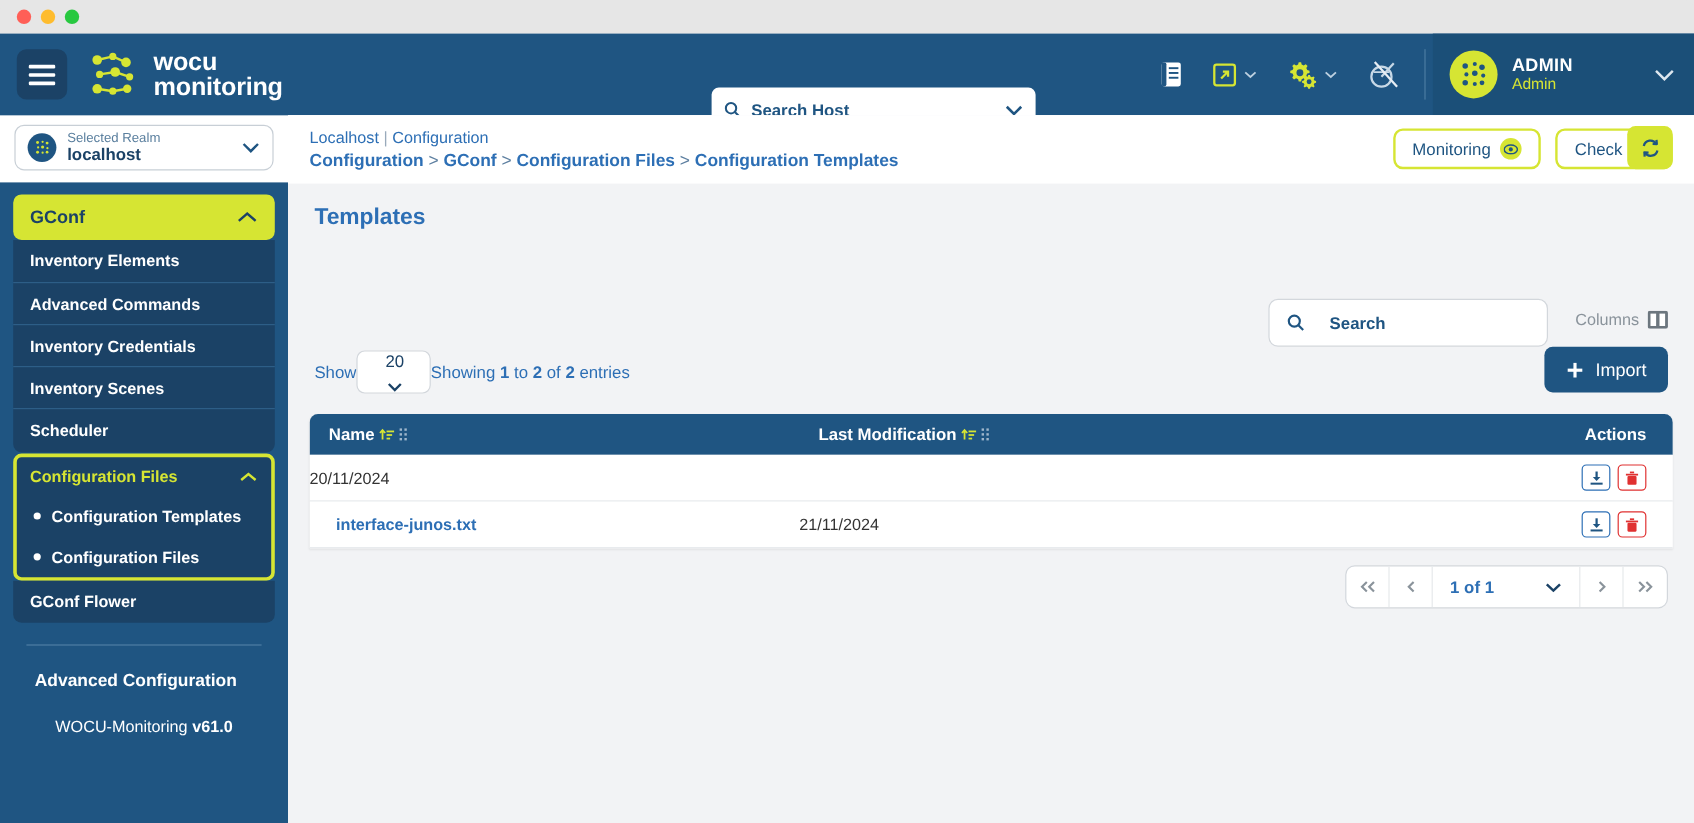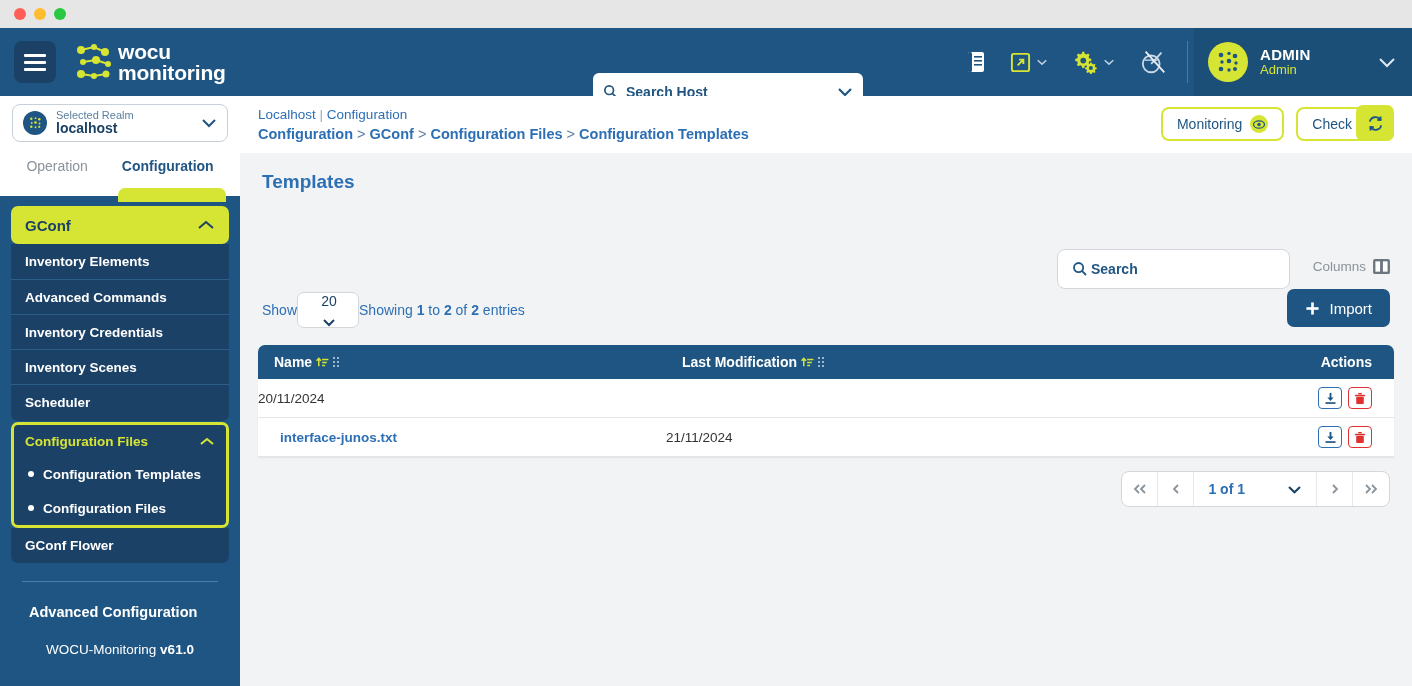--- a/index.html
+++ b/index.html
@@ -33,21 +33,21 @@
     position: relative;
   }
   .hamburger {
     width: 42px; height: 42px; margin-left: 14px;
     background: #1b4266; border-radius: 8px;
     display: flex; flex-direction: column; justify-content: center;
     align-items: center; gap: 4px; cursor: pointer;
   }
   .hamburger span { display:block; width: 22px; height: 3px; background:#fff; border-radius:1px; }
 
-  .brand { display: flex; align-items: center; margin-left: 18px; }
+  .brand { display: flex; align-items: center; margin-left: 18px; gap: 10px; }
   .brand-mark { width: 44px; height: 38px; }
   .brand-text { color: #fff; line-height: 1.02; }
   .brand-text .l1 { font-size: 21px; font-weight: 700; letter-spacing: -.2px;}
   .brand-text .l2 { font-size: 21px; font-weight: 700; letter-spacing: -.2px;}
 
   .host-search {
     position: absolute; left: 593px; top: 45px;
     width: 270px; height: 37px;
     background: #fff; border-radius: 6px;
     display: flex; align-items: center; padding: 0 10px; gap: 8px;
@@ -156,21 +156,21 @@
   .refresh-btn {
     position: absolute; right: 18px; top: 9px;
     width: 38px; height: 36px; background: #d6e533; border-radius: 7px;
     display:flex;align-items:center;justify-content:center; cursor:pointer;
   }
   .toolrow { position: relative; height: 92px; }
   .search-box {
     position: absolute; right: 104px; top: 56px;
     width: 233px; height: 40px; background: #fff;
     border: 1px solid #d3d7dc; border-radius: 8px;
-    display: flex; align-items: center; gap: 3px; padding: 0 14px;
+    display: flex; align-items: center; gap: 20px; padding: 0 14px;
   }
   .search-box .txt { color:#1f5582; font-size:14px; font-weight:700; }
   .columns {
     position: absolute; right: 4px; top: 66px;
     display: flex; align-items: center; gap: 7px;
     color: #8a939b; font-size: 13.5px; cursor: pointer;
   }
 
   .showrow { display: flex; align-items: center; padding: 0 0 0 4px; position: relative; height: 50px;}
   .showrow .lbl { color:#2d6fb5; font-size: 14px; }
@@ -386,25 +386,20 @@
             <div class="r2">localhost</div>
           </span>
           <span>
             <svg width="16" height="10" viewBox="0 0 16 10" stroke="#1f5582" stroke-width="2" fill="none">
                 <path d="M2 2 L8 8 L14 2"></path>
               </svg>
           </span>
         </div>
       </div>
 
-      <div class="tabs">
-        <span class="tab">Operation</span>
-        <span class="tab active">Configuration</span>
-        <span class="tab-underline"></span>
-      </div>
 
       <div class="nav">
         <div class="nav-head">
           <span>GConf</span>
           <span>
             <svg width="18" height="10" viewBox="0 0 18 10" stroke="#1b4266" stroke-width="2" fill="none">
                 <path d="M2 8 L9 2 L16 8"></path>
               </svg>
           </span>
         </div>

